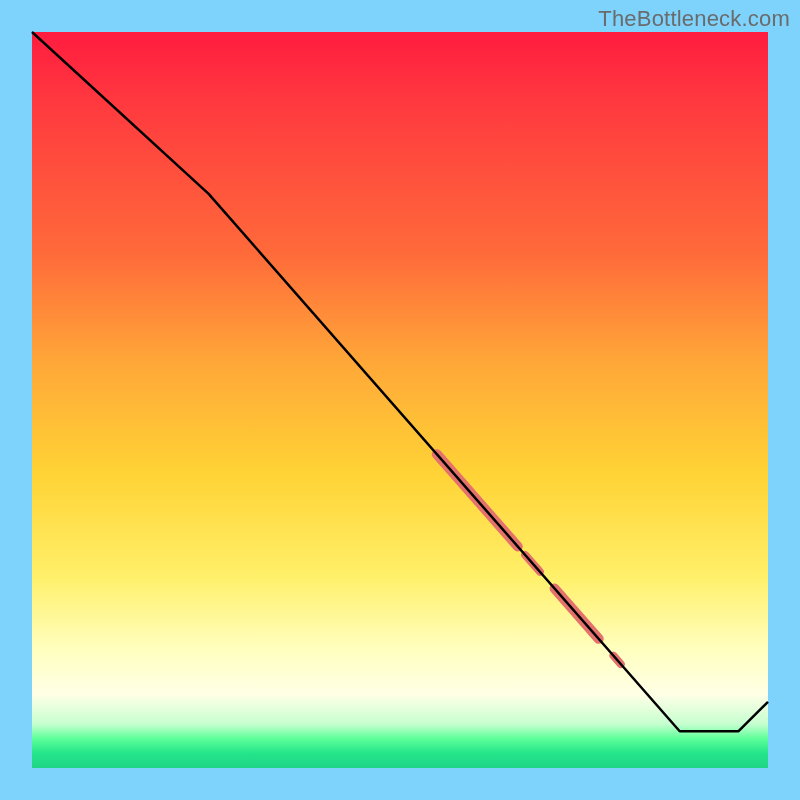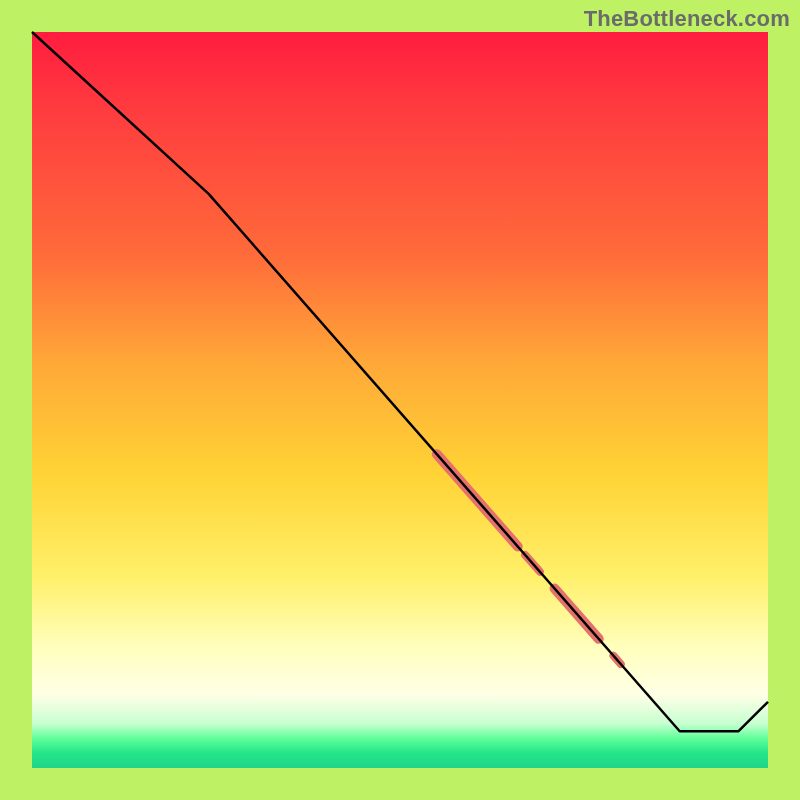--- a/index.html
+++ b/index.html
@@ -10,22 +10,21 @@
     background: #000;
     overflow: hidden;
     font-family: Arial, Helvetica, sans-serif;
   }
   .frame {
     position: absolute;
     left: 0;
     top: 0;
     width: 800px;
     height: 800px;
-    background: #bef264;
-    font-weight: bold;
+    background: #7dd3fc;
   }
   .plot {
     position: absolute;
     left: 32px;
     top: 32px;
     width: 736px;
     height: 736px;
     
     background: linear-gradient(
       to bottom,

